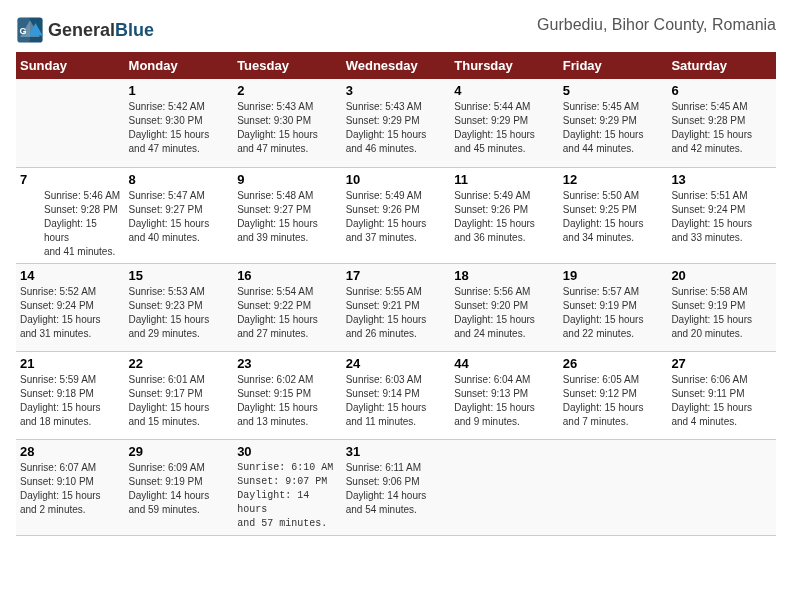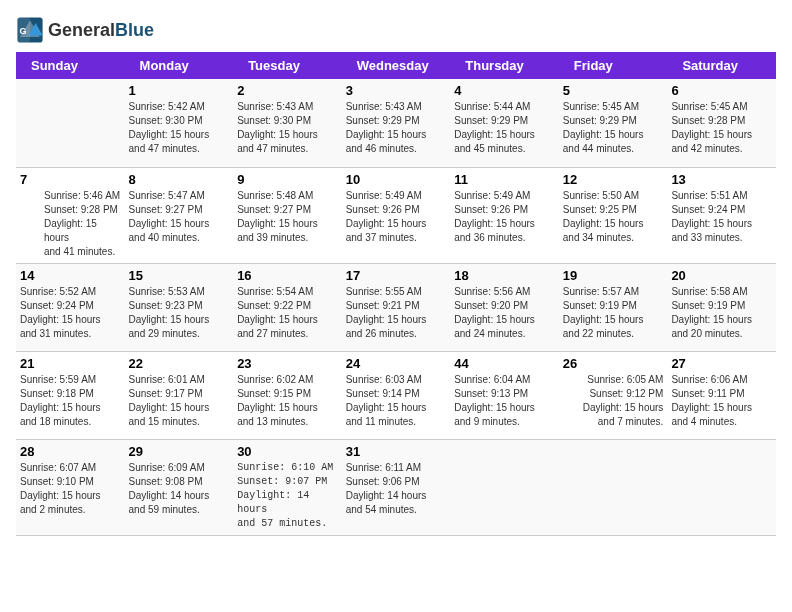--- a/index.html
+++ b/index.html
@@ -46,23 +46,23 @@
     .subtitle {
       font-size: 16px;
       color: #555;
     }
     table {
       width: 100%;
       border-collapse: collapse;
       font-size: 11px;
     }
     thead tr th {
-      background-color: #6d28d9;
+      background-color: #7f1d1d;
       color: #fff;
-      padding: 6px 15px;
+      padding: 6px 4px;
       text-align: left;
       font-size: 13px;
       font-weight: bold;
     }
     tbody tr {
       border-bottom: 1px solid #ccc;
     }
     tbody tr:nth-child(odd) {
       background-color: #f9f9f9;
     }
@@ -103,20 +103,21 @@
       <text x="5" y="26" font-size="13" font-weight="bold" fill="#fff">G</text>
     </svg>
     <div>
       <div style="display:flex; align-items:flex-end; gap:0px;">
         <span class="logo-text-general">General</span>
         <span class="logo-text-blue">Blue</span>
       </div>
     </div>
   </div>
   <div class="title-area">
+    <div class="subtitle">Gurbediu, Bihor County, Romania</div>
   </div>
 </div>
 
 <table>
   <thead>
     <tr>
     <th>Sunday</th>
         <th>Monday</th>
         <th>Tuesday</th>
         <th>Wednesday</th>
@@ -304,21 +305,21 @@
         </td>
         <td>
           <div class="day-num">44</div>
           <div class="day-info" style="white-space: pre-line;">Sunrise: 6:04 AM
 Sunset: 9:13 PM
 Daylight: 15 hours
 and 9 minutes.</div>
         </td>
         <td>
           <div class="day-num">26</div>
-          <div class="day-info" style="white-space: pre-line; text-align: right;">Sunrise: 6:05 AM
+          <div class="day-info" style="white-space: pre-line;">Sunrise: 6:05 AM
 Sunset: 9:12 PM
 Daylight: 15 hours
 and 7 minutes.</div>
         </td>
         <td>
           <div class="day-num">27</div>
           <div class="day-info" style="white-space: pre-line;">Sunrise: 6:06 AM
 Sunset: 9:11 PM
 Daylight: 15 hours
 and 4 minutes.</div>
@@ -328,21 +329,21 @@
         <td>
           <div class="day-num">28</div>
           <div class="day-info" style="white-space: pre-line;">Sunrise: 6:07 AM
 Sunset: 9:10 PM
 Daylight: 15 hours
 and 2 minutes.</div>
         </td>
         <td>
           <div class="day-num">29</div>
           <div class="day-info" style="white-space: pre-line;">Sunrise: 6:09 AM
-Sunset: 9:08 PM
+Sunset: 9:19 PM
 Daylight: 14 hours
 and 59 minutes.</div>
         </td>
         <td>
           <div class="day-num">30</div>
           <div class="day-info" style="white-space: pre-line; font-family: Liberation Mono, monospace;">Sunrise: 6:10 AM
 Sunset: 9:07 PM
 Daylight: 14 hours
 and 57 minutes.</div>
         </td>

